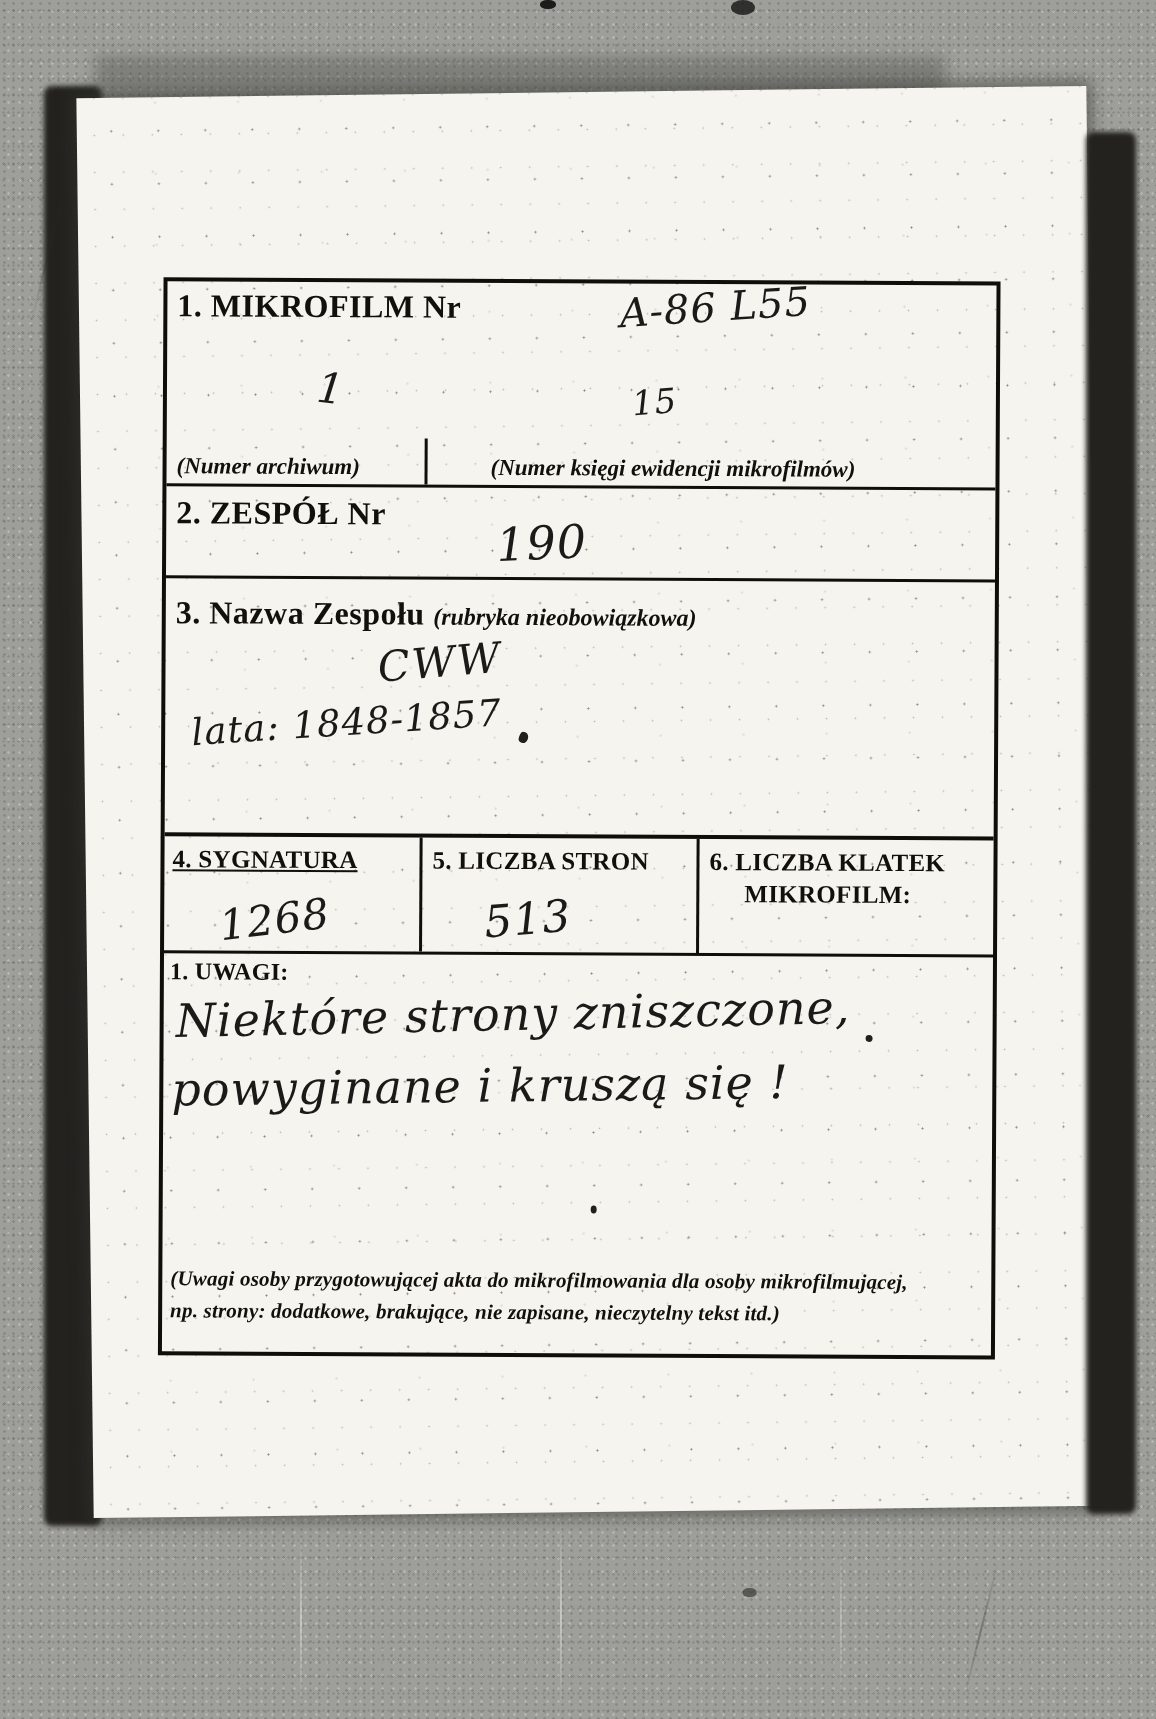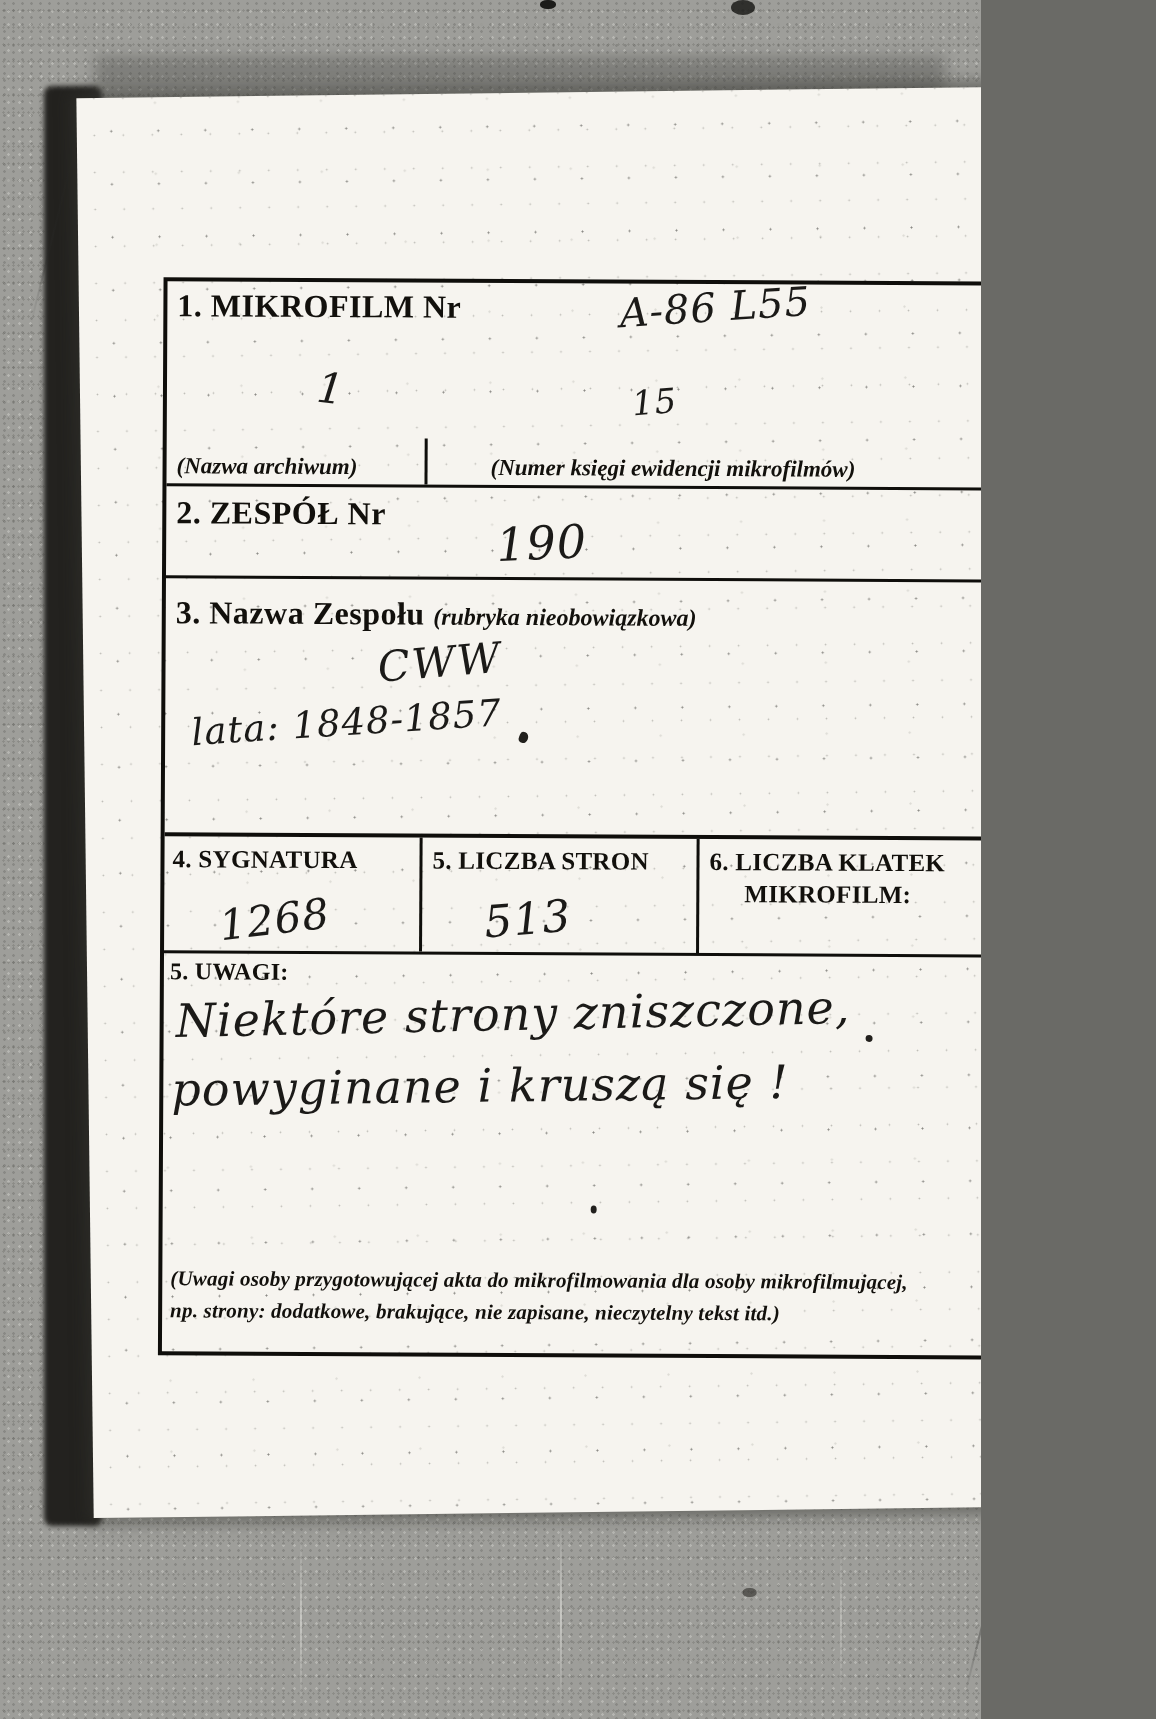--- a/index.html
+++ b/index.html
@@ -1,17 +1,17 @@
 <!DOCTYPE html>
 <html><head>
 <meta charset="utf-8">
 <style>
   html,body{margin:0;padding:0;background:#6a6a66;}
   .scan{
-    position:relative;width:981px;height:1719px;overflow:hidden;
+    position:relative;width:1156px;height:1719px;overflow:hidden;
     font-family:"Liberation Serif",serif;
     background-color:#9e9e9a;
     background-image:
       radial-gradient(circle, rgba(62,62,58,0.22) 1px, transparent 1.6px),
       radial-gradient(circle, rgba(244,244,240,0.28) 1px, transparent 1.5px),
       radial-gradient(circle, rgba(48,48,44,0.16) 1px, transparent 1.2px);
     background-size:9px 7px,11px 13px,5px 17px;
     background-position:0 0,3px 5px,6px 2px;
   }
   
@@ -82,21 +82,21 @@
 
   <div class="paper">
 
     <div class="form-table">
 
       <div class="row r1">
         <span class="hdr" style="left:10px;top:6px;">1. MIKROFILM  Nr</span>
         <span class="hand" style="left:452px;top:0px;font-size:40px;transform:rotate(-4deg);">A-86 L55</span>
         <span class="hand" style="left:150px;top:82px;font-size:42px;transform:rotate(6deg);">1</span>
         <span class="hand" style="left:465px;top:98px;font-size:34px;transform:rotate(-5deg);">15</span>
-        <span class="sublabel" style="left:10px;bottom:4px;">(Nazwa archiwum)</span>
+        <span class="sublabel" style="left:10px;bottom:4px;">(Numer archiwum)</span>
         <div class="subdivider" style="left:258px;bottom:0;height:46px;"></div>
         <span class="sublabel" style="left:324px;bottom:4px;">(Numer księgi ewidencji mikrofilmów)</span>
       </div>
 
       <div class="row r2">
         <span class="hdr" style="left:10px;top:8px;">2. ZESPÓŁ  Nr</span>
         <span class="hand" style="left:330px;top:28px;font-size:46px;transform:rotate(-3deg);">190</span>
       </div>
 
       <div class="row r3">
@@ -105,31 +105,31 @@
           <span class="note-inline">(rubryka nieobowiązkowa)</span>
         </span>
         <span class="hand" style="left:212px;top:58px;font-size:42px;transform:rotate(-5deg);letter-spacing:2px;">CWW</span>
         <span class="hand" style="left:26px;top:122px;font-size:37px;transform:rotate(-4deg);">lata: 1848-1857</span>
         <div class="ink-mark" style="left:354px;top:152px;width:9px;height:11px;transform:rotate(20deg);"></div>
       </div>
 
       <div class="row r456">
         <div class="vdiv" style="left:255px;"></div>
         <div class="vdiv" style="left:532px;"></div>
-        <span class="hdr-sm" style="left:8px;top:8px;">4. SYGNATURA</span>
+        <span class="hdr-sm" style="left:8px;top:8px;text-decoration:underline;">4. SYGNATURA</span>
         <span class="hdr-sm" style="left:268px;top:8px;">5. LICZBA  STRON</span>
         <span class="hdr-sm" style="left:545px;top:8px;">6. LICZBA  KLATEK</span>
         <span class="hdr-sm" style="left:580px;top:40px;">MIKROFILM:</span>
         <span class="hand" style="left:55px;top:58px;font-size:42px;transform:rotate(-7deg);">1268</span>
         <span class="hand" style="left:320px;top:55px;font-size:44px;transform:rotate(-5deg);">513</span>
         <span class="hand" style="left:600px;top:60px;font-size:40px;"></span>
       </div>
 
       <div class="row r7">
-        <span class="hdr-sm" style="left:6px;top:4px;font-size:24px;">5. UWAGI:</span>
+        <span class="hdr-sm" style="left:6px;top:4px;font-size:24px;">1. UWAGI:</span>
         <span class="hand" style="left:12px;top:32px;font-size:46px;transform:rotate(-1.5deg);">Niektóre strony zniszczone,</span>
         <span class="hand" style="left:8px;top:104px;font-size:46px;transform:rotate(-1deg);">powyginane i kruszą się !</span>
         <div class="ink-dot" style="left:702px;top:78px;width:7px;height:7px;"></div>
         <div class="ink-dot" style="left:428px;top:250px;width:6px;height:8px;"></div>
         <div class="footnote" style="left:8px;top:310px;">
           <div>(Uwagi osoby przygotowującej akta do mikrofilmowania dla osoby mikrofilmującej,</div>
           <div>np. strony: dodatkowe, brakujące, nie zapisane, nieczytelny tekst itd.)</div>
         </div>
       </div>
 

